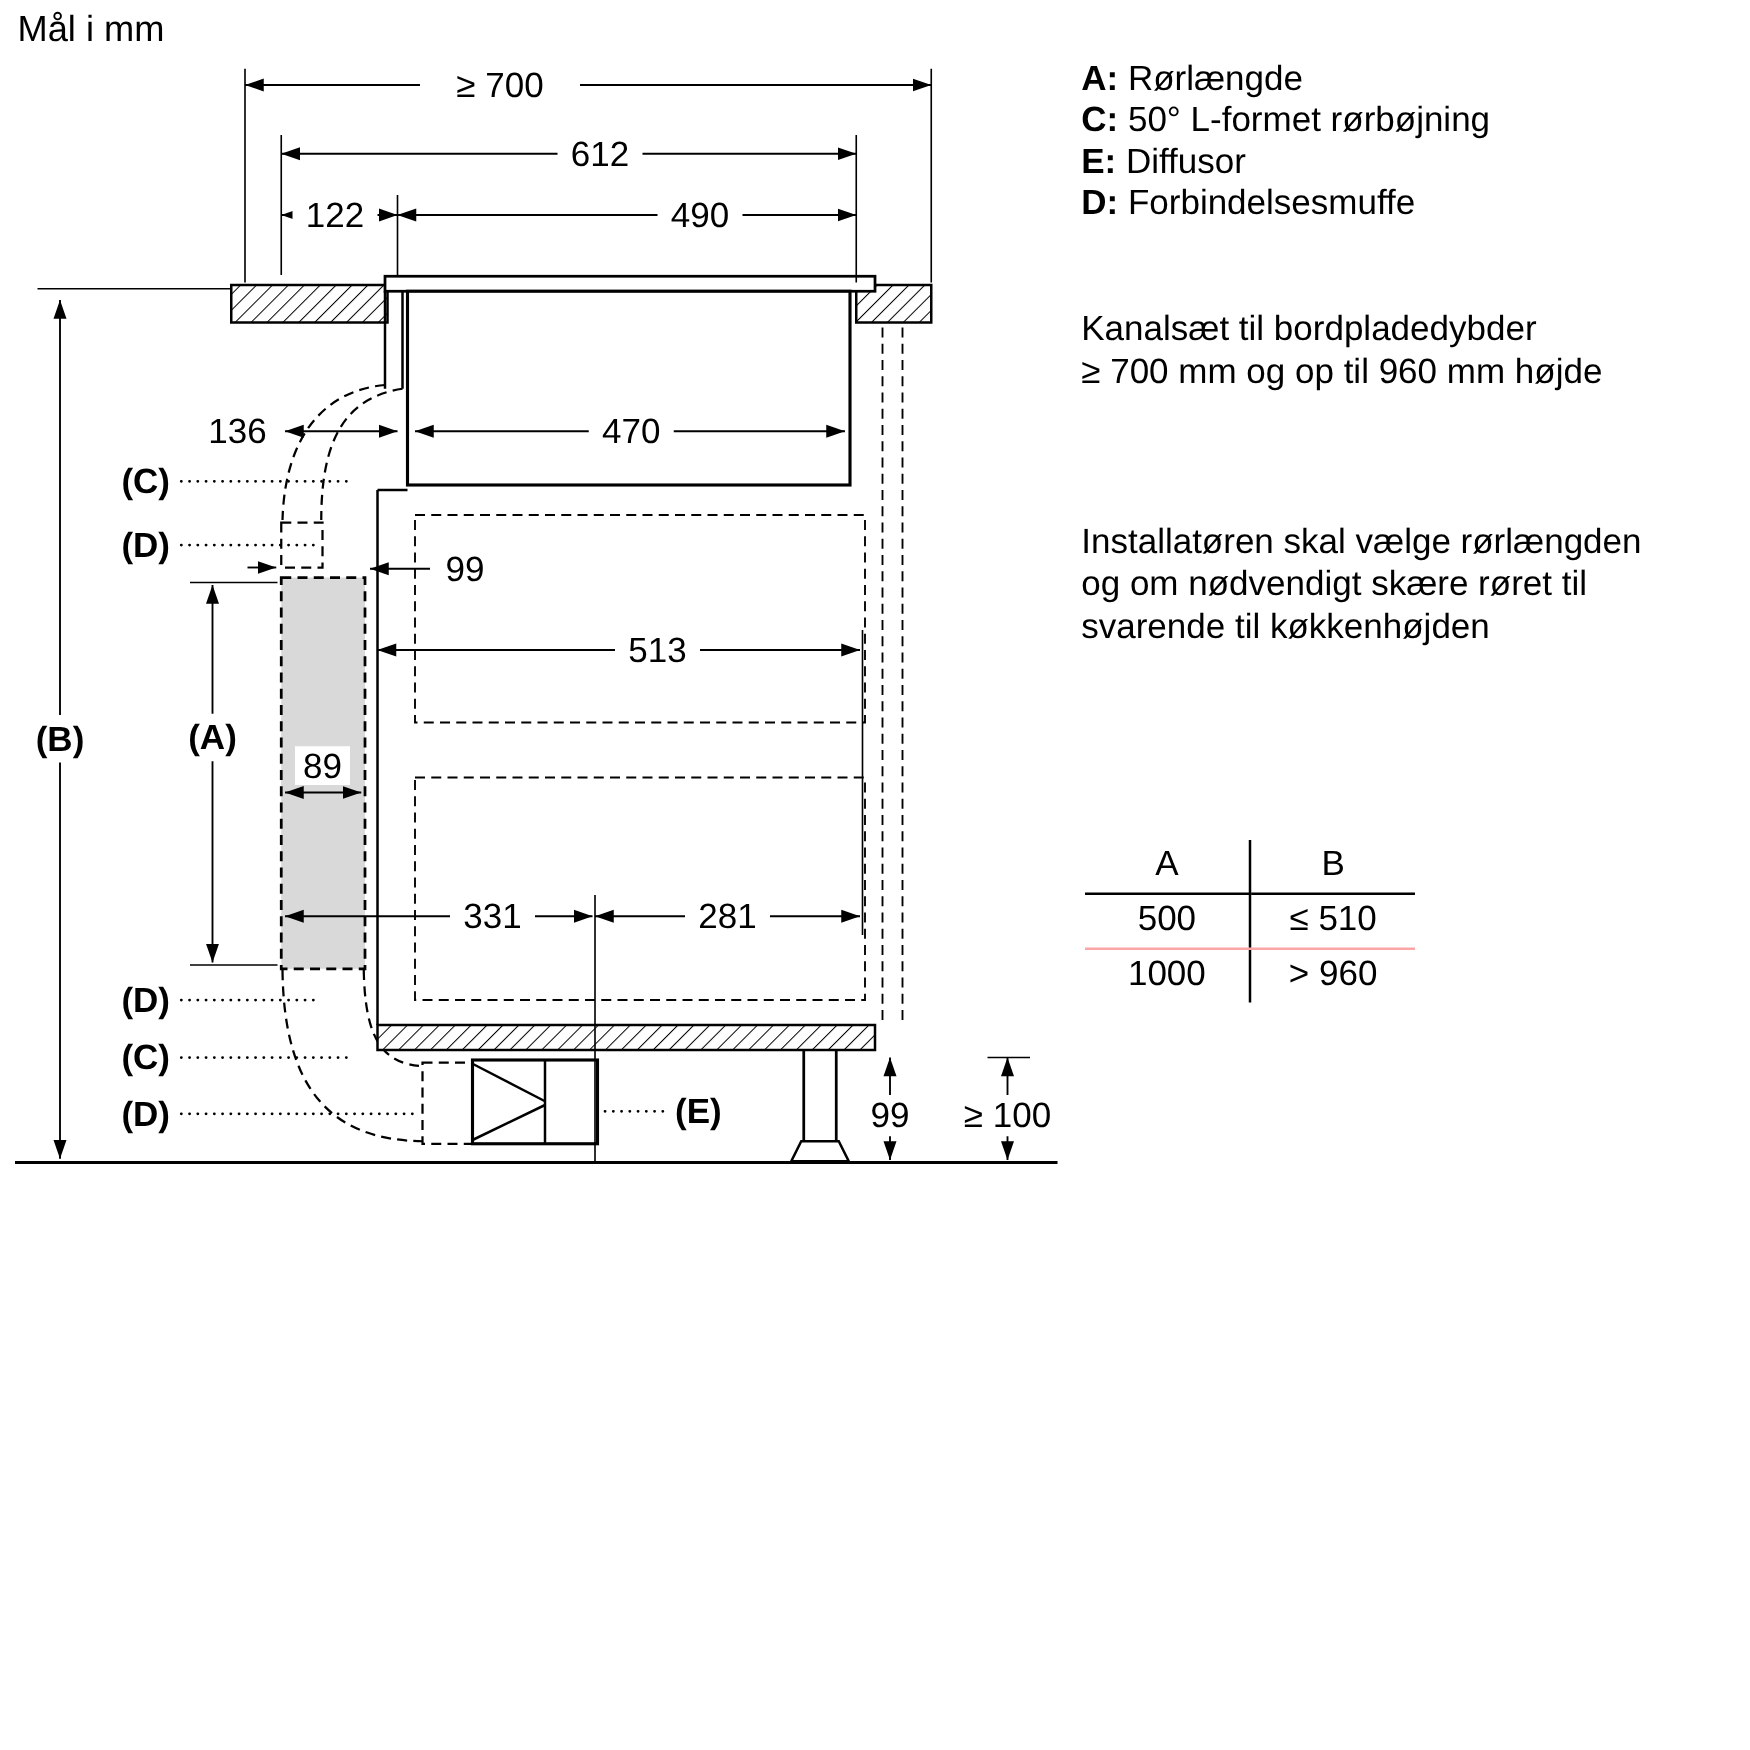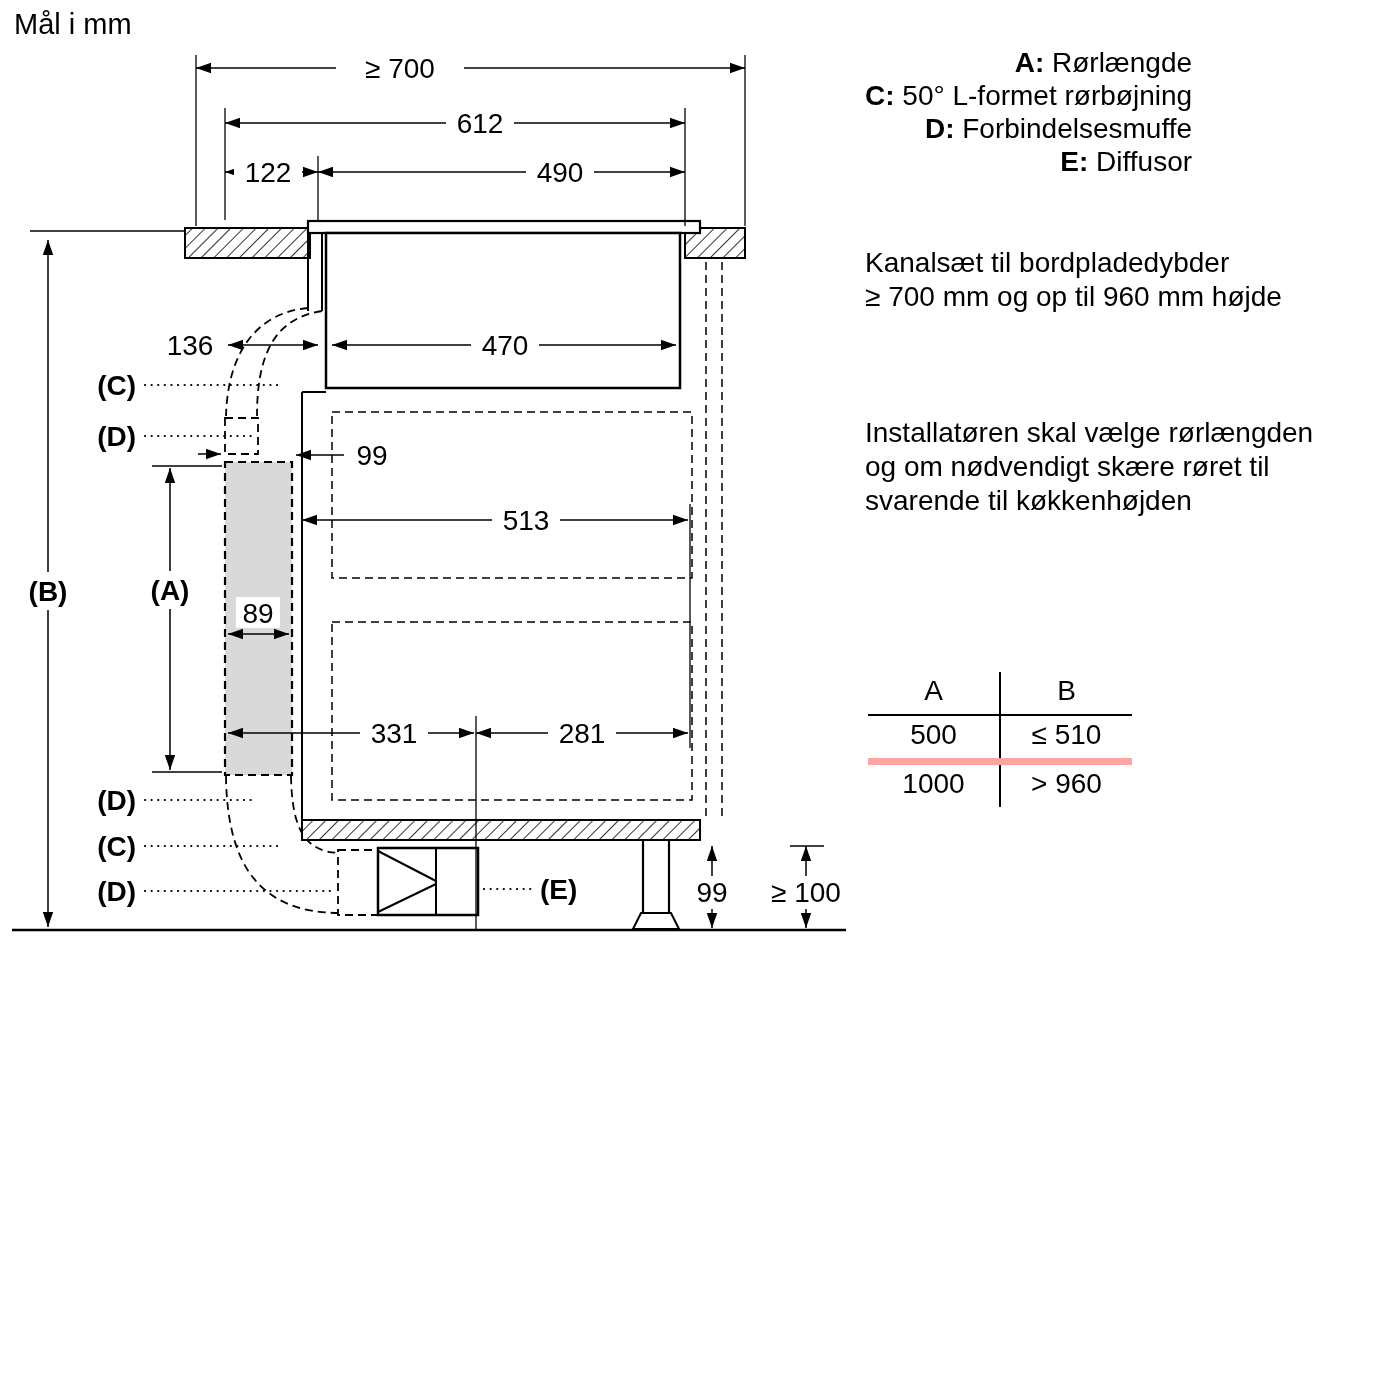--- a/index.html
+++ b/index.html
@@ -1,28 +1,28 @@
 <!DOCTYPE html>
 <html><head>
 <meta charset="utf-8">
 <style>
   html,body{margin:0;padding:0;background:#fff;}
   body{font-family:"Liberation Sans", sans-serif;color:#000;}
   .page{position:relative;width:1400px;height:1400px;background:#fff;overflow:hidden;}
   .abs{position:absolute;}
   .title{left:14px;top:8px;font-size:29px;}
-  .legend{left:865px;top:46px;font-size:28px;line-height:33px;text-align:right;}
+  .legend{left:865px;top:46px;font-size:28px;line-height:33px;}
   .legend b{font-weight:bold;}
   .note{font-size:28px;line-height:34px;white-space:pre-line;}
   .n1{left:865px;top:246px;width:560px;}
   .n2{left:865px;top:416px;width:580px;}
   table.ab{left:868px;top:672px;border-collapse:collapse;}
   .ab th,.ab td{width:131px;text-align:center;font-weight:normal;font-size:28px;padding:3px 0 7px 0;}
   .ab tr:nth-child(1) th{border-bottom:2px solid #000;}
-  .ab tr:nth-child(2) td{border-bottom:7px solid #fca5a5;margin-top:48px;}
+  .ab tr:nth-child(2) td{border-bottom:2px solid #fca5a5;margin-top:48px;}
   .ab th:first-child,.ab td:first-child{border-right:2px solid #000;}
   svg text{font-family:"Liberation Sans", sans-serif;font-size:28px;fill:#000;
            text-anchor:middle;dominant-baseline:central;}
   svg text.lbl{font-weight:bold;}
   svg text.end{text-anchor:end;}
   svg text.start{text-anchor:start;}
   .s{stroke:#000;fill:none;}
   .thin{stroke-width:1.3;}
   .dim{stroke-width:1.5;}
   .w18{stroke-width:1.8;}
@@ -188,22 +188,22 @@
     <text class="lbl end" x="136" y="436">(D)</text>
     <text class="lbl end" x="136" y="800">(D)</text>
     <text class="lbl end" x="136" y="846">(C)</text>
     <text class="lbl end" x="136" y="891">(D)</text>
     <text class="lbl start" x="540" y="889">(E)</text>
   </svg>
 
   <div class="abs legend">
     <div><b>A:</b> <span>Rørlængde</span></div>
     <div><b>C:</b> <span>50° L-formet rørbøjning</span></div>
+    <div><b>E:</b> <span>Diffusor</span></div>
     <div><b>D:</b> <span>Forbindelsesmuffe</span></div>
-    <div><b>E:</b> <span>Diffusor</span></div>
   </div>
 
   <div class="abs note n1">Kanalsæt til bordpladedybder
 ≥ 700 mm og op til 960 mm højde</div>
   <div class="abs note n2">Installatøren skal vælge rørlængden
 og om nødvendigt skære røret til
 svarende til køkkenhøjden</div>
 
   <table class="abs ab">
     <tbody>

